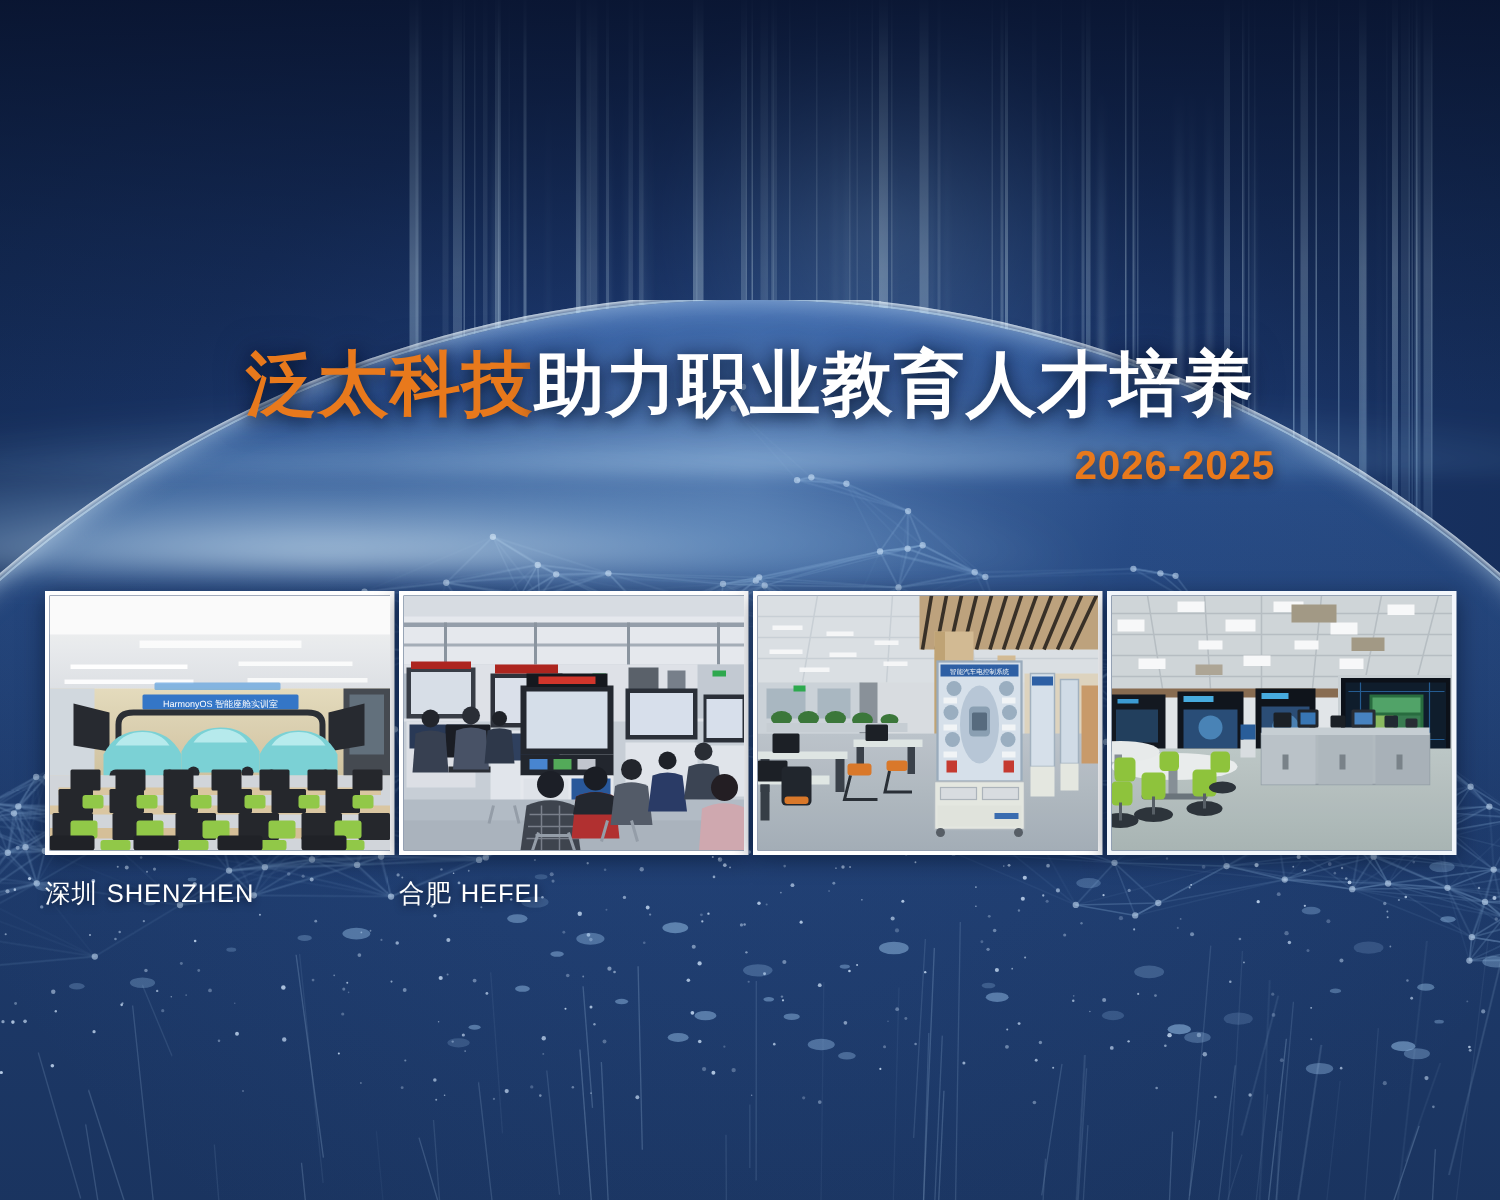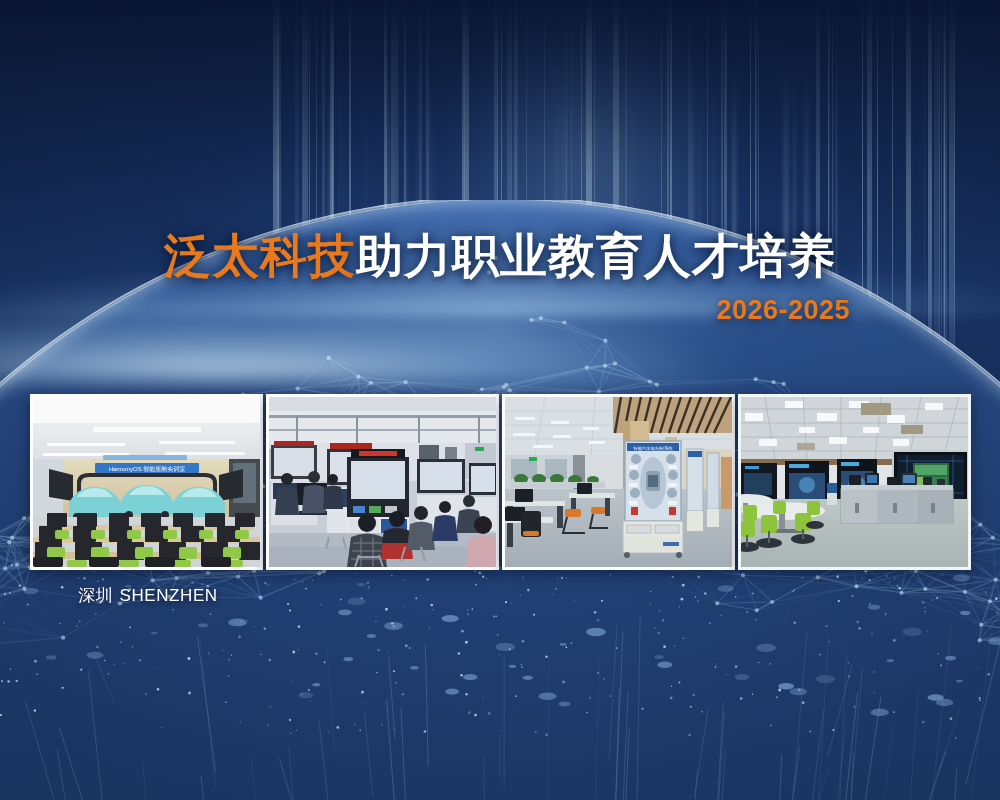--- a/index.html
+++ b/index.html
@@ -228,21 +228,20 @@
   .captions {
     position: absolute;
     left: 30px;
     top: 584px;
     width: 942px;
     display: flex;
     z-index: 9;
   }
   .caption {
     flex: 0 0 236px;
-    text-align: center;
     color: #ffffff;
     font-size: 17px;
     letter-spacing: 0.6px;
     white-space: nowrap;
     text-shadow: 0 1px 6px rgba(4,12,32,0.85);
   }
   .caption .cn { margin-right: 6px; }
 </style>
 </head>
 <body>
@@ -2670,15 +2669,16 @@
           <rect x="86" y="86" width="10" height="10" fill="#2b5f9c"></rect>
           <rect x="0" y="0" width="227" height="170" fill="#0d2344" opacity="0.03"></rect>
         </svg>
       </div>
     </div>
 
   </div>
 
   <div class="captions">
     <div class="caption"><span class="cn">深圳</span><span>SHENZHEN</span></div>
+    <div class="caption"><span class="cn">合肥</span><span>HEFEI</span></div>
   </div>
 
 </div>
 
 </body></html>

